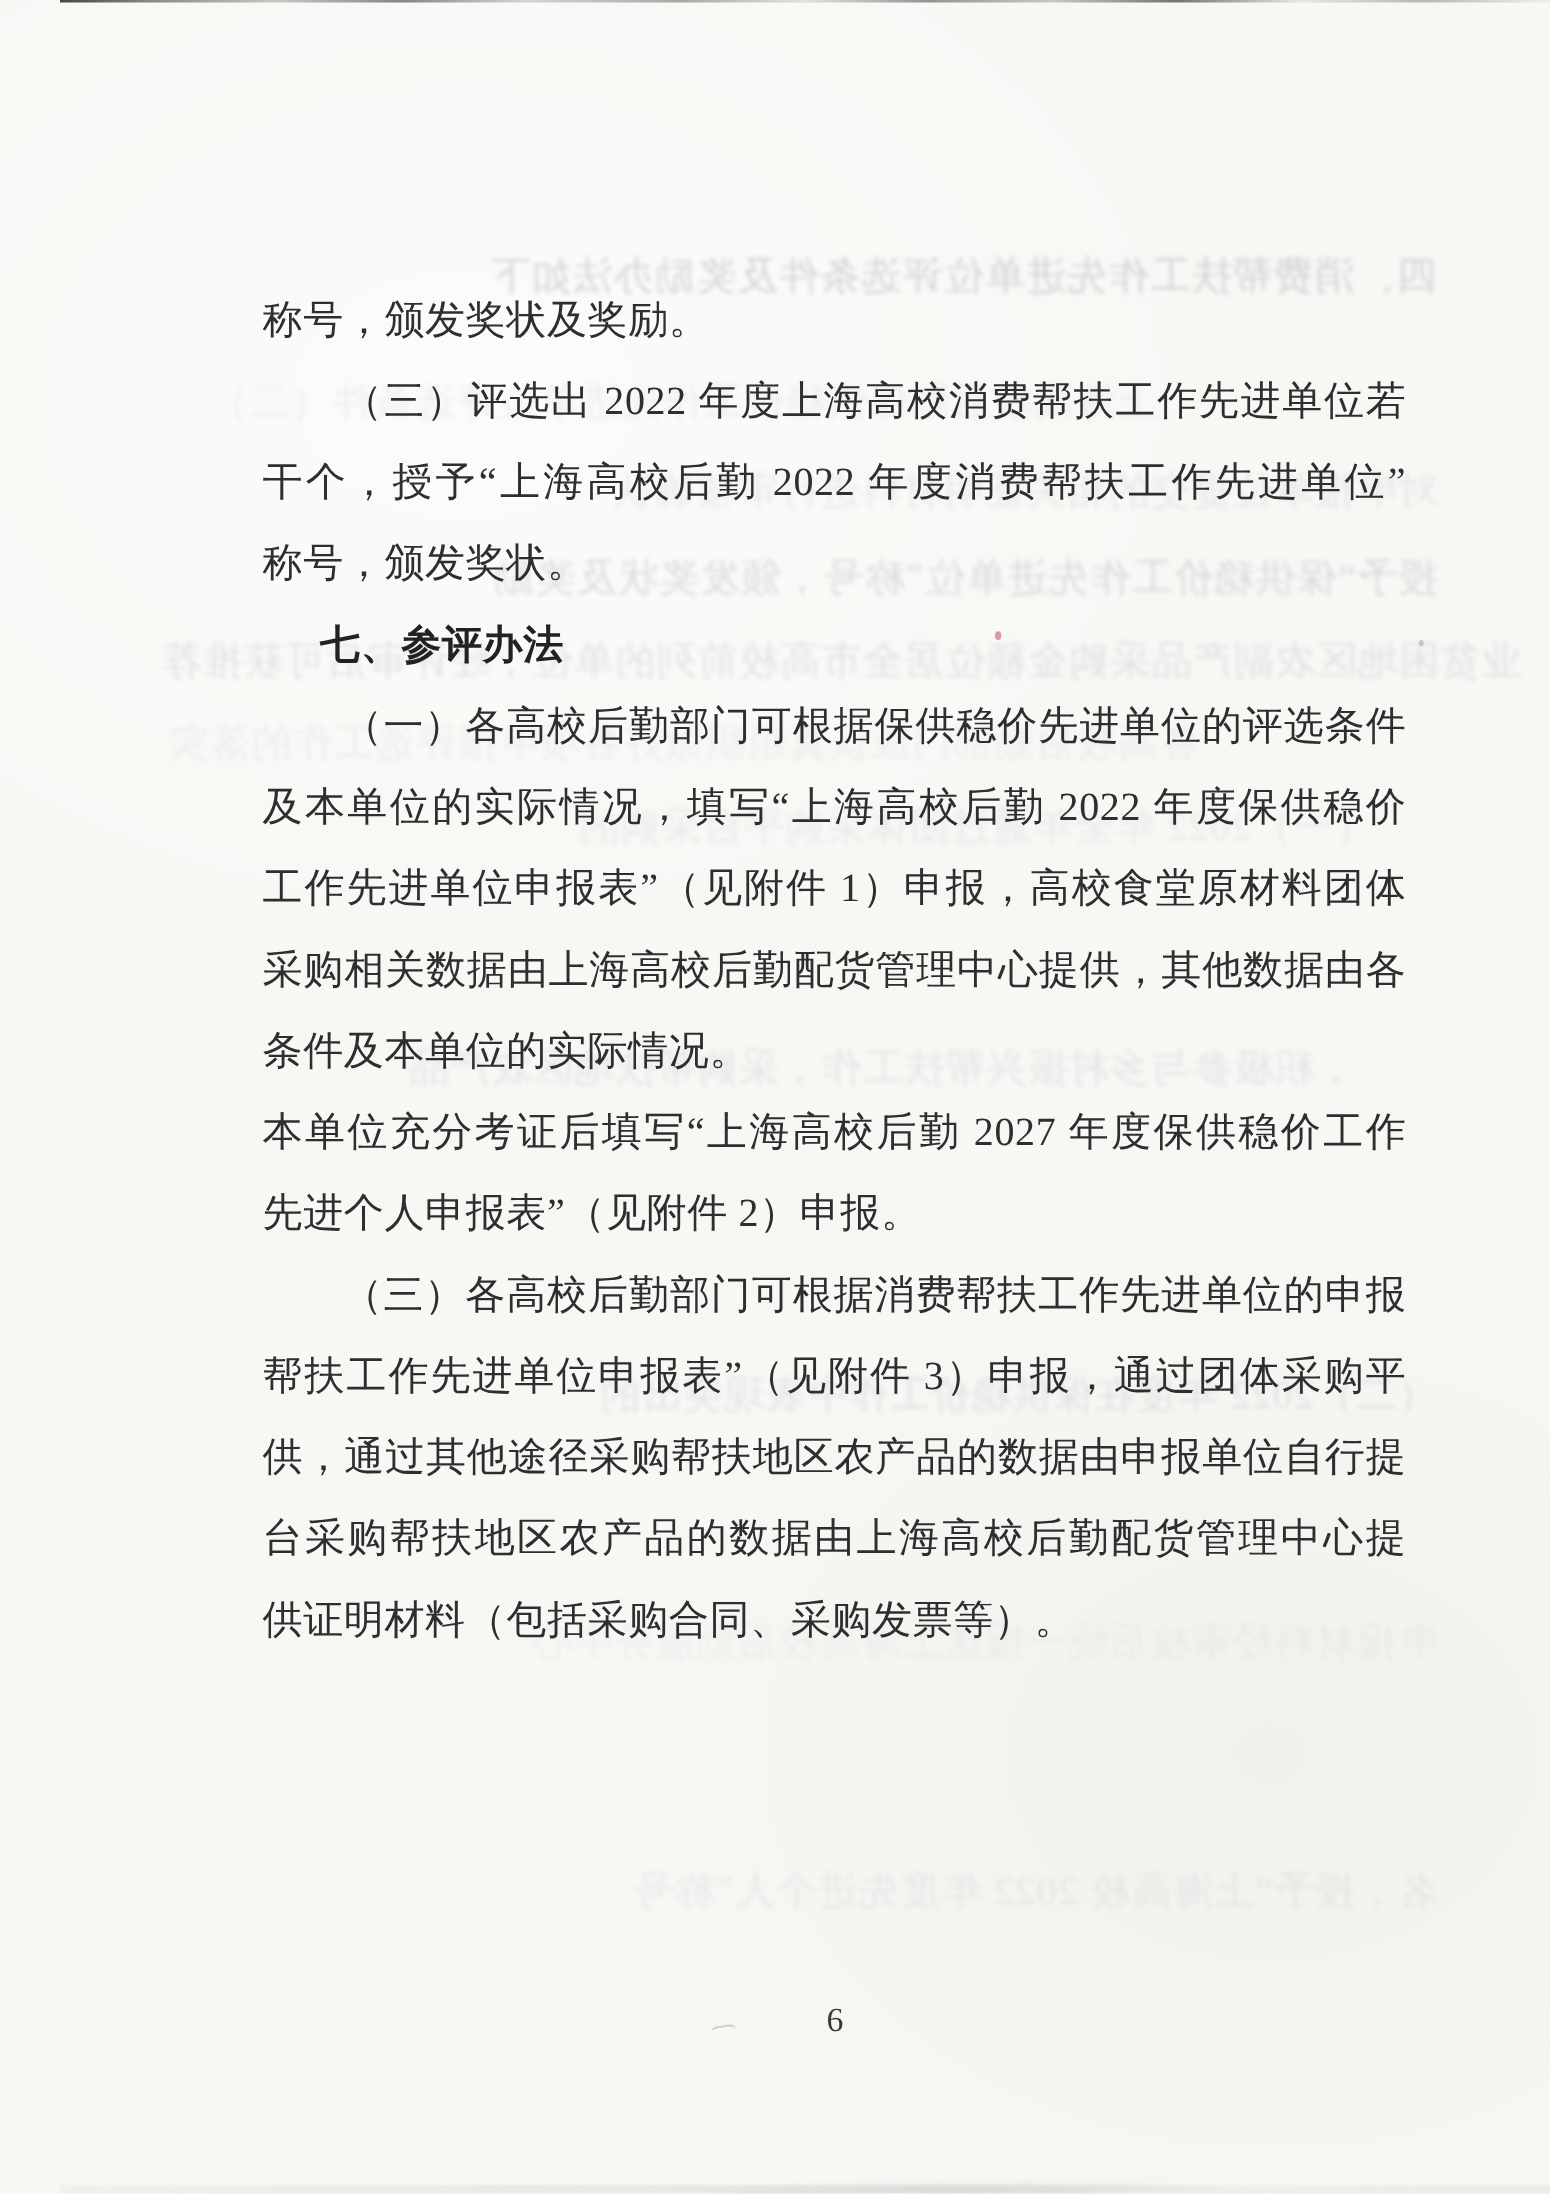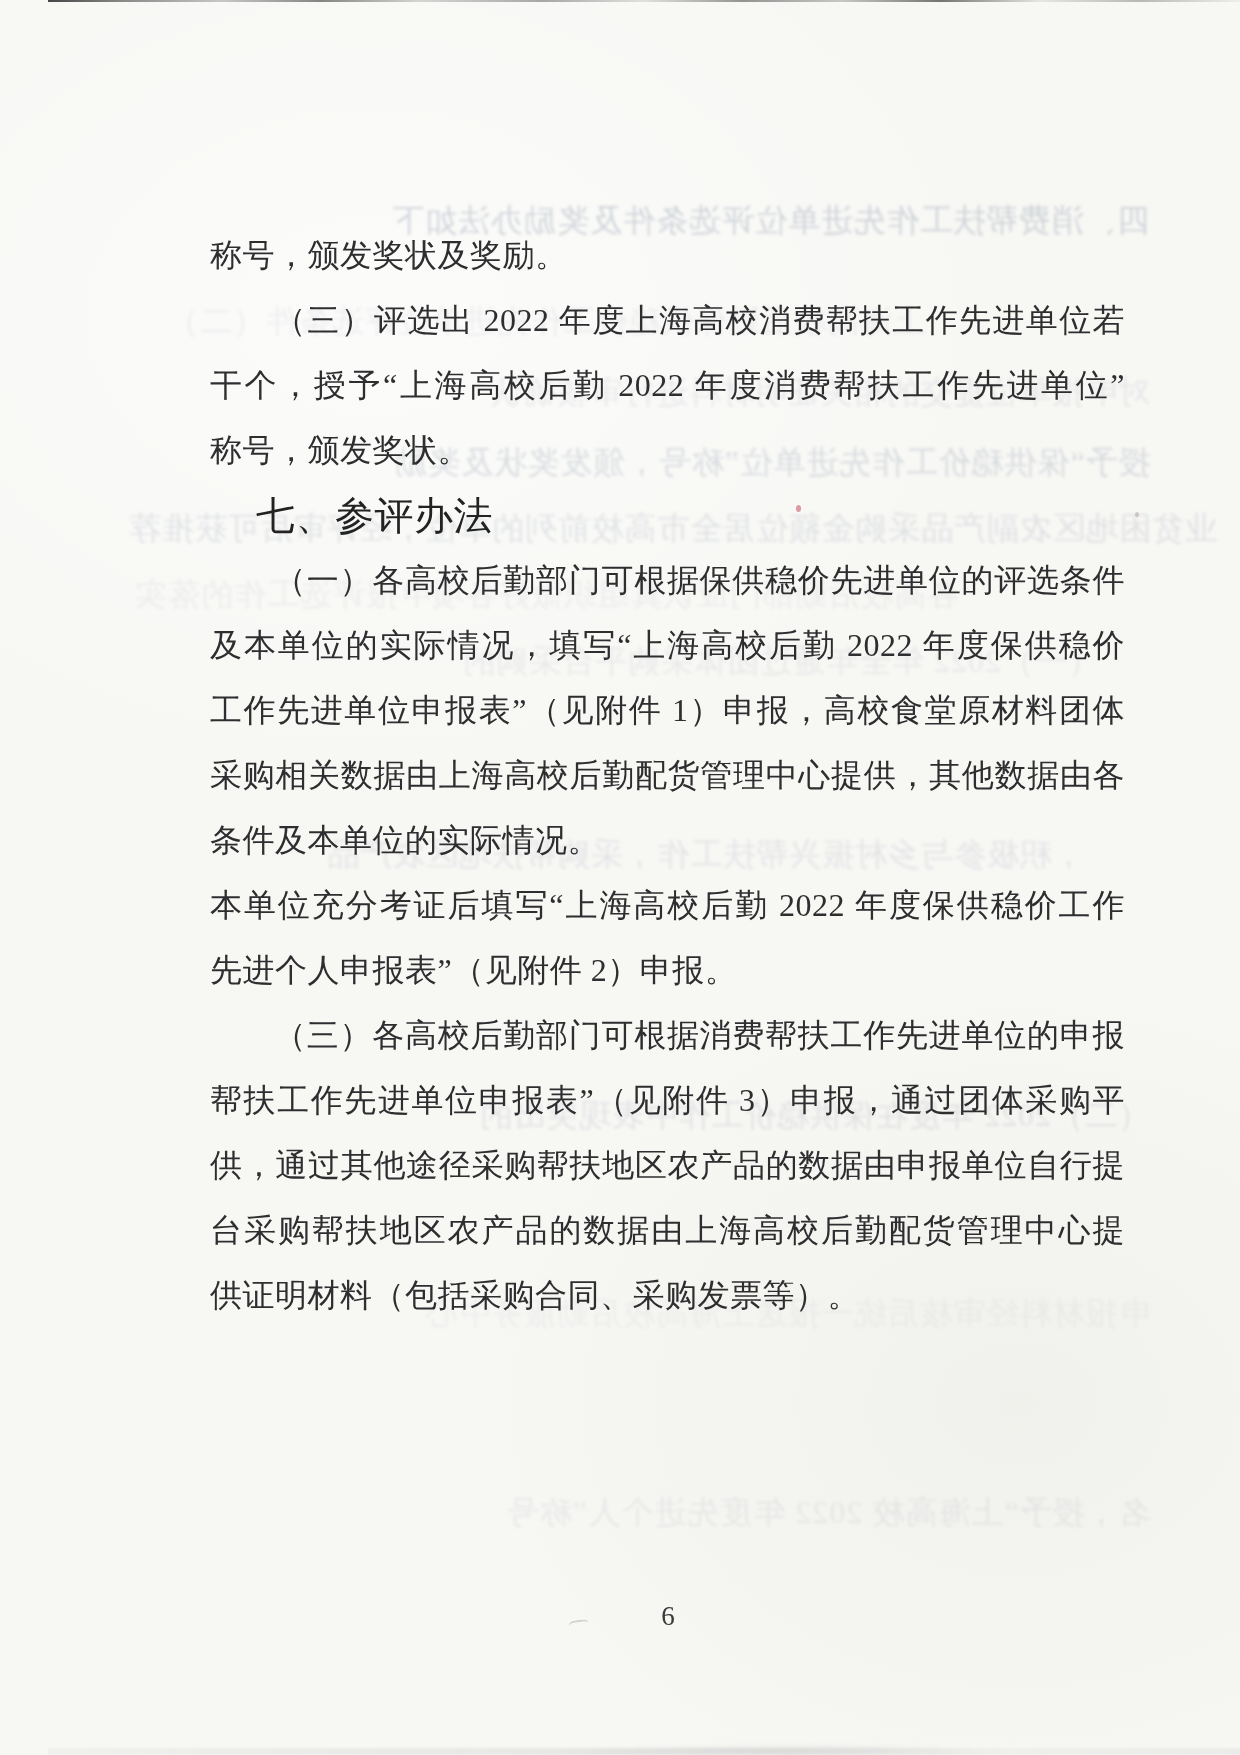--- a/index.html
+++ b/index.html
@@ -14,21 +14,21 @@
   .page{position:absolute;inset:0;margin-left:48px;}
   
   #content{
     position:absolute;left:162px;top:223px;width:915px;z-index:3;
     font-size:32px;line-height:65px;color:#2e2e30;
     letter-spacing:0.5px;
   }
   .line{width:100%;white-space:normal;}
   .indent{text-indent:64px;}
   .stretch{text-align:justify;text-align-last:justify;}
-  .heading{font-weight:400;text-indent:46px;font-size:39px;color:#222;}
+  .heading{font-weight:700;text-indent:46px;font-size:32px;color:#222;}
   
   #bleed-layer{position:absolute;inset:0;z-index:1;}
   .bleed{
     position:absolute;white-space:nowrap;font-size:32px;letter-spacing:1px;
     transform:scaleX(-1);filter:blur(1.6px);color:#76849a;pointer-events:none;
   }
   .b1{top:199px;right:90px;opacity:.30;}
   .b2{top:300px;left:118px;opacity:.10;}
   .b3{top:371px;right:90px;opacity:.13;}
   .b4{top:441px;right:90px;opacity:.24;}
@@ -91,21 +91,21 @@
       <div class="line">称号，颁发奖状及奖励。</div>
       <div class="line indent stretch">（三）评选出 2022 年度上海高校消费帮扶工作先进单位若</div>
       <div class="line stretch">干个，授予“上海高校后勤 2022 年度消费帮扶工作先进单位”</div>
       <div class="line">称号，颁发奖状。</div>
       <div class="line indent heading">七、参评办法</div>
       <div class="line indent stretch">（一）各高校后勤部门可根据保供稳价先进单位的评选条件</div>
       <div class="line stretch">及本单位的实际情况，填写“上海高校后勤 2022 年度保供稳价</div>
       <div class="line stretch">工作先进单位申报表”（见附件 1）申报，高校食堂原材料团体</div>
       <div class="line stretch">采购相关数据由上海高校后勤配货管理中心提供，其他数据由各</div>
       <div class="line">条件及本单位的实际情况。</div>
-      <div class="line stretch">本单位充分考证后填写“上海高校后勤 2022 年度保供稳价工作</div>
+      <div class="line stretch">本单位充分考证后填写“上海高校后勤 2027 年度保供稳价工作</div>
       <div class="line">先进个人申报表”（见附件 2）申报。</div>
       <div class="line indent stretch">（三）各高校后勤部门可根据消费帮扶工作先进单位的申报</div>
       <div class="line stretch">帮扶工作先进单位申报表”（见附件 3）申报，通过团体采购平</div>
       <div class="line stretch">供，通过其他途径采购帮扶地区农产品的数据由申报单位自行提</div>
       <div class="line stretch">台采购帮扶地区农产品的数据由上海高校后勤配货管理中心提</div>
       <div class="line">供证明材料（包括采购合同、采购发票等）。</div>
     </div>
 
   <div id="page-number">6</div>
 

